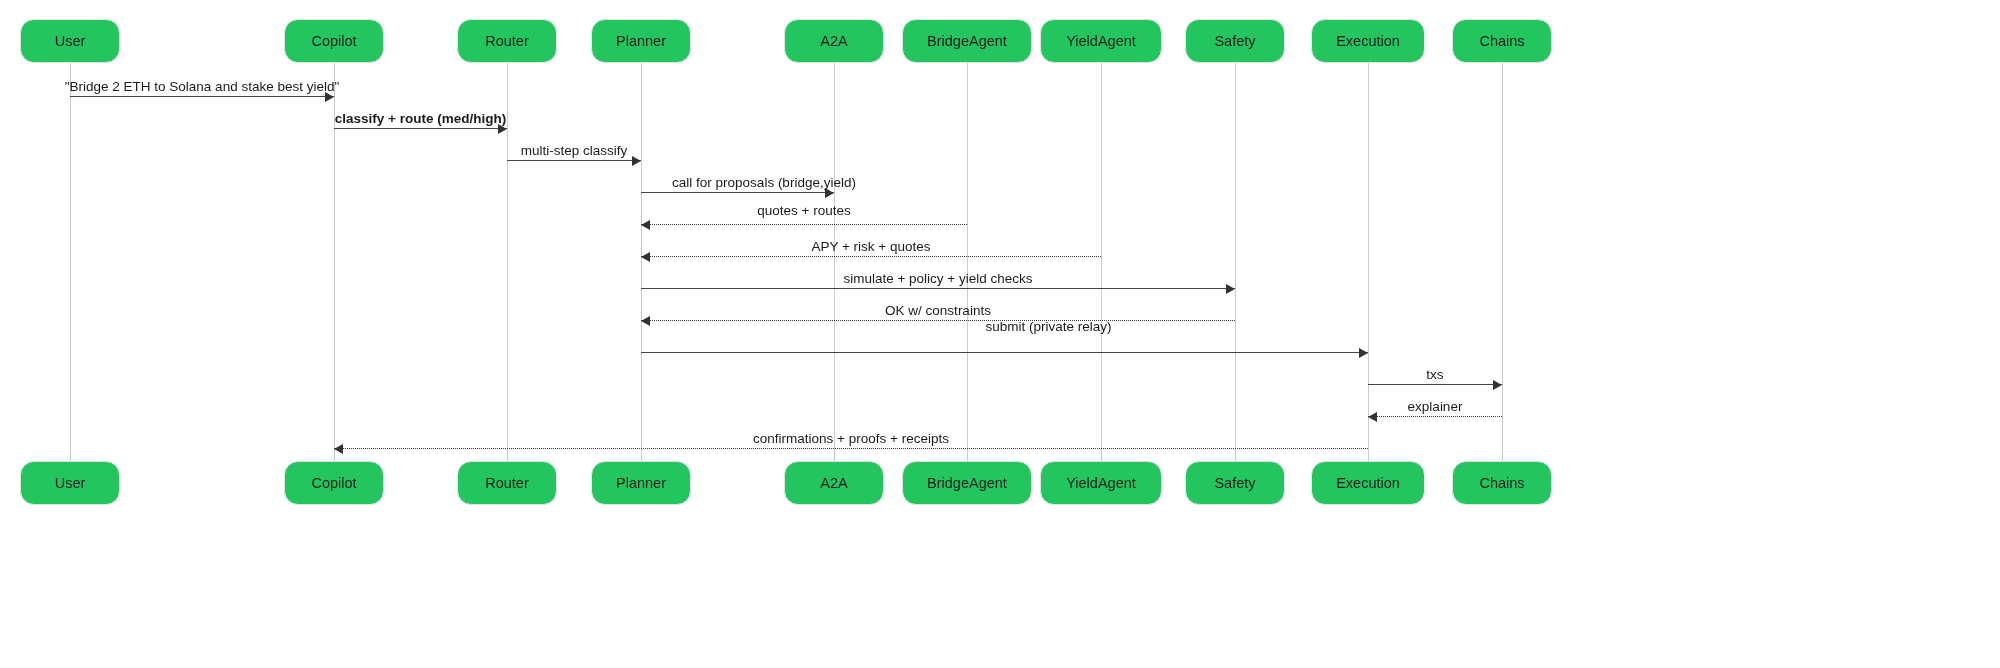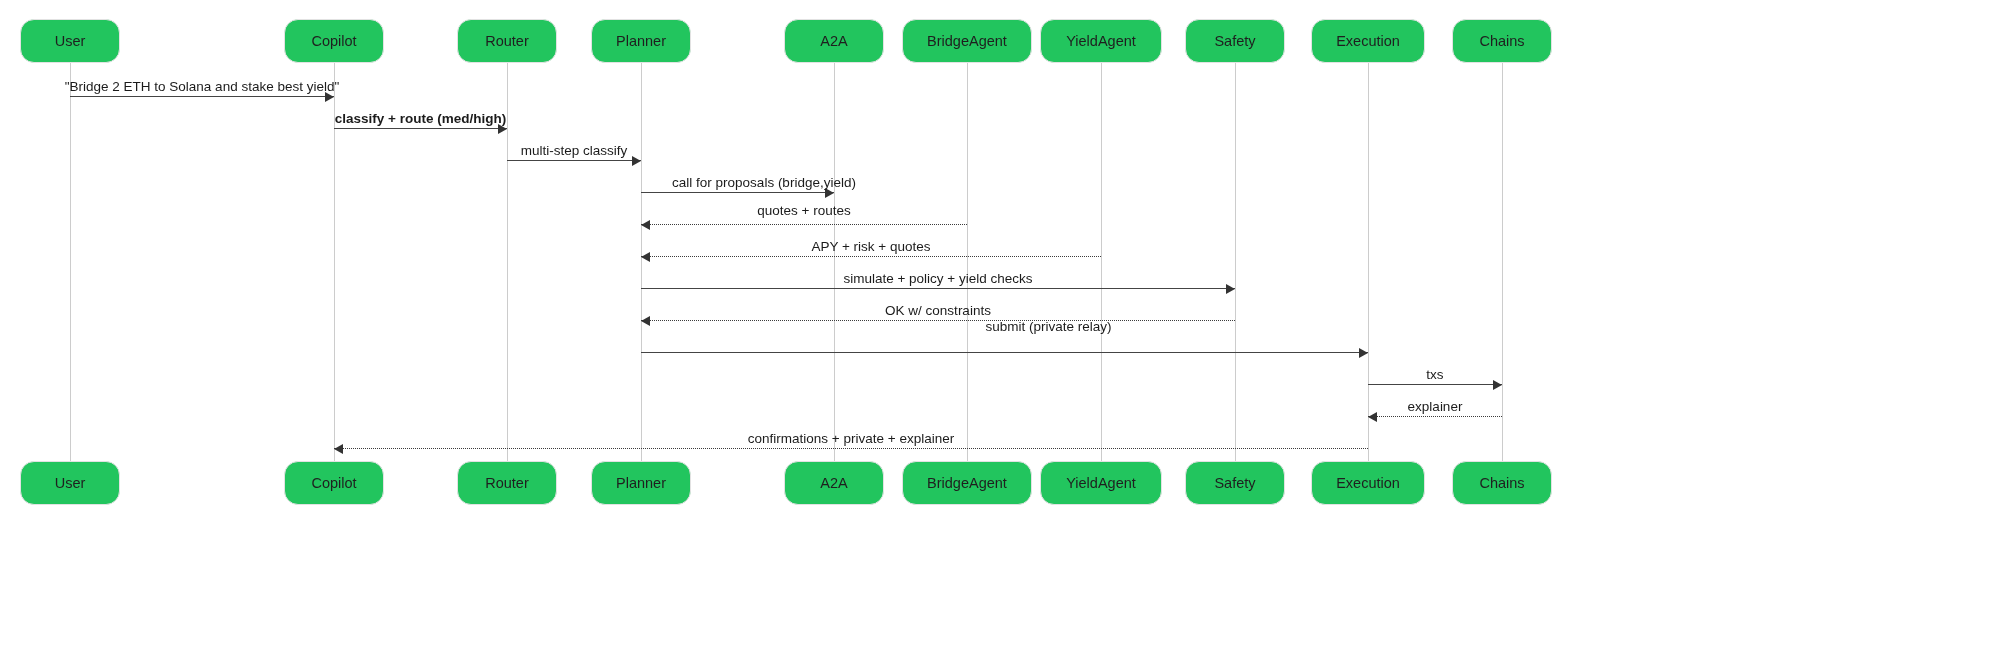--- a/index.html
+++ b/index.html
@@ -73,21 +73,21 @@
       <div class="arrow-head right" style="top: 348px; left: 1359px;"></div>
       <div class="msg-label" style="left: 1004.5px; top: 320px; margin-left: 44px;">submit (private relay)</div>
       <div class="msg-line" style="left: 1368px; top: 384px; width: 134px;"></div>
       <div class="arrow-head right" style="top: 380px; left: 1493px;"></div>
       <div class="msg-label" style="left: 1435px; top: 368px;">txs</div>
       <div class="msg-line dotted" style="left: 1368px; top: 416px; width: 134px;"></div>
       <div class="arrow-head left" style="top: 412px; left: 1368px;"></div>
       <div class="msg-label" style="left: 1435px; top: 400px;">explainer</div>
       <div class="msg-line dotted" style="left: 334px; top: 448px; width: 1034px;"></div>
       <div class="arrow-head left" style="top: 444px; left: 334px;"></div>
-      <div class="msg-label" style="left: 851px; top: 432px;">confirmations + private + explainer</div>
+      <div class="msg-label" style="left: 851px; top: 432px;">confirmations + proofs + receipts</div>
     </div>
   <div id="layer-header-boxes">
       <div class="participant-box" style="left: 20px; top: 19px; width: 100px;">
         <span>User</span>
       </div>
       <div class="participant-box" style="left: 284px; top: 19px; width: 100px;">
         <span>Copilot</span>
       </div>
       <div class="participant-box" style="left: 457px; top: 19px; width: 100px;">
         <span>Router</span>

